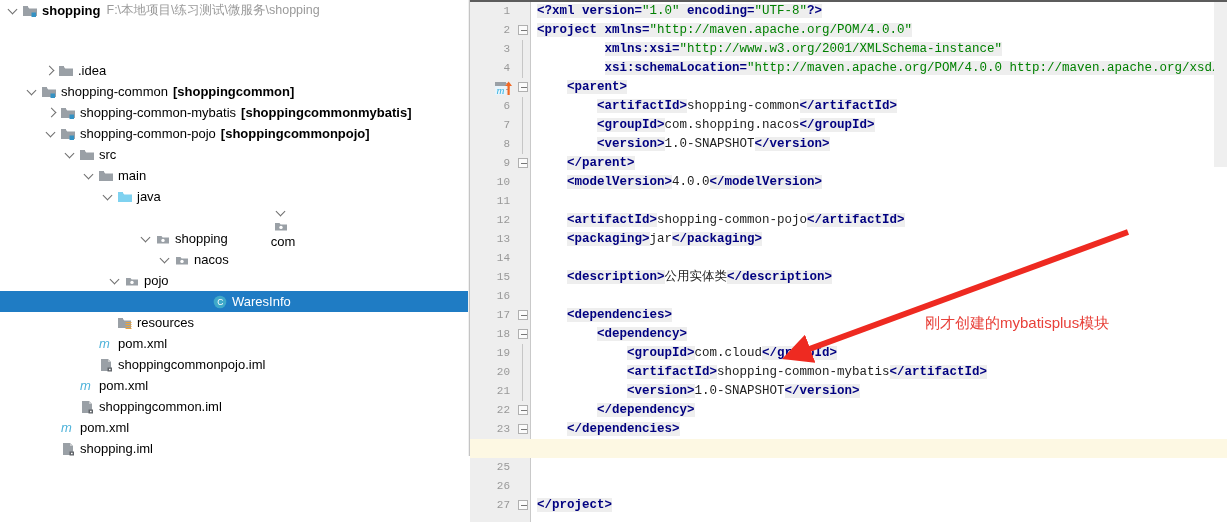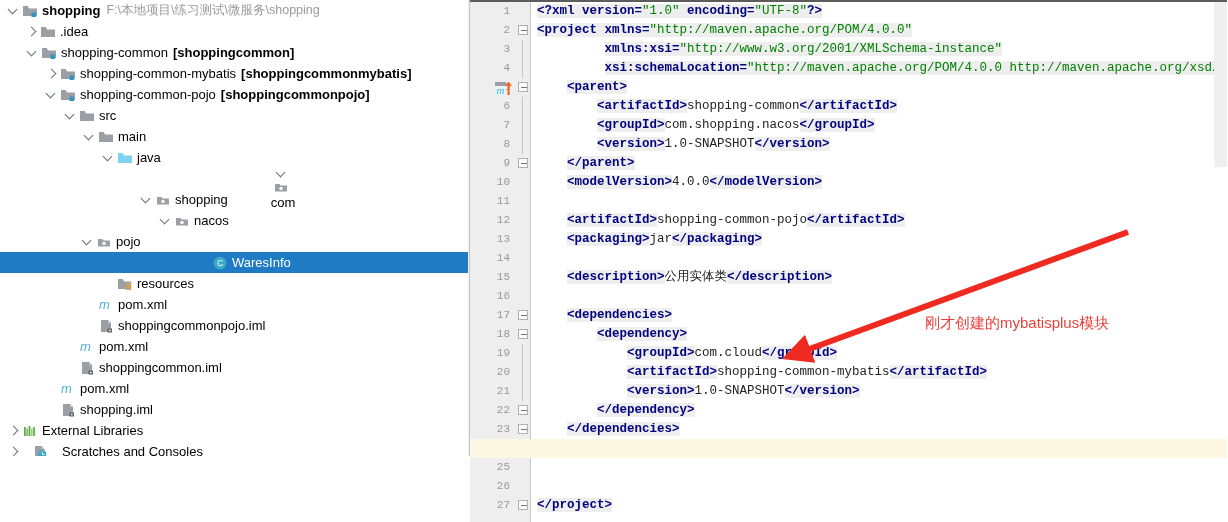--- a/index.html
+++ b/index.html
@@ -147,21 +147,21 @@
           <span class="ico">
             <svg width="16" height="16" viewBox="0 0 16 16">
               <path d="M1 4 L6 4 L7.3 5.6 L15 5.6 L15 13 L1 13 Z" fill="#9aa0a6"></path>
               <rect x="1" y="3" width="5" height="1.6" fill="#9aa0a6"></rect>
               <rect x="9.5" y="9.5" width="4.5" height="4.5" fill="#3592c4"></rect>
             </svg>
           </span>
           <span class="lbl bold">shopping</span>
           <span class="path">F:\本地项目\练习测试\微服务\shopping</span>
         </div>
-        <div class="row" style="padding-left: 26px;">
+        <div class="row" style="padding-left: 44px; margin-top: 39px;">
           <span class="twisty right">
             <i></i>
           </span>
           <span class="ico">
             <svg width="16" height="16" viewBox="0 0 16 16">
               <path d="M1 4 L6 4 L7.3 5.6 L15 5.6 L15 13 L1 13 Z" fill="#9aa0a6"></path>
               <rect x="1" y="3" width="5" height="1.6" fill="#9aa0a6"></rect>
             </svg>
           </span>
           <span class="lbl">.idea</span>
@@ -273,21 +273,21 @@
             <i></i>
           </span>
           <span class="ico">
             <svg width="16" height="16" viewBox="0 0 16 16">
               <path d="M2 5 L6.5 5 L7.6 6.4 L14 6.4 L14 12.5 L2 12.5 Z" fill="#9aa0a6"></path>
               <circle cx="8" cy="9.4" r="1.7" fill="#ffffff"></circle>
             </svg>
           </span>
           <span class="lbl">nacos</span>
         </div>
-        <div class="row" style="padding-left: 82px; text-align: center;">
+        <div class="row" style="padding-left: 110px; text-align: center;">
           <span class="twisty down">
             <i></i>
           </span>
           <span class="ico">
             <svg width="16" height="16" viewBox="0 0 16 16">
               <path d="M2 5 L6.5 5 L7.6 6.4 L14 6.4 L14 12.5 L2 12.5 Z" fill="#9aa0a6"></path>
               <circle cx="8" cy="9.4" r="1.7" fill="#ffffff"></circle>
             </svg>
           </span>
           <span class="lbl">pojo</span>

